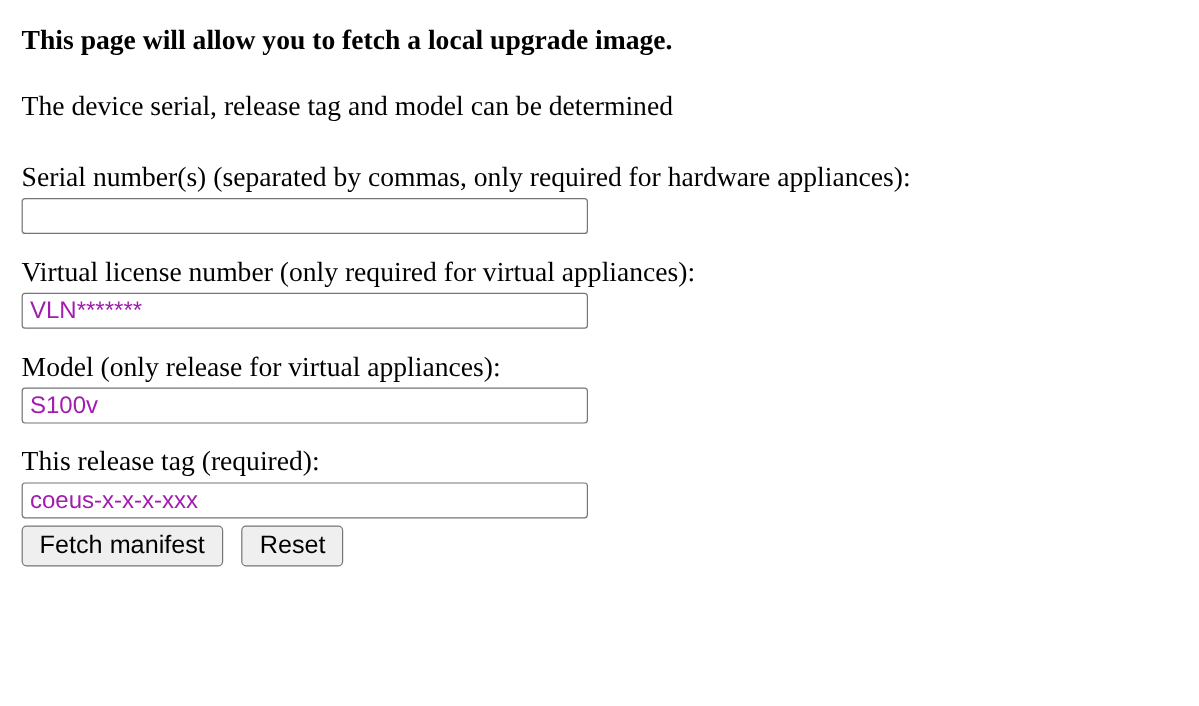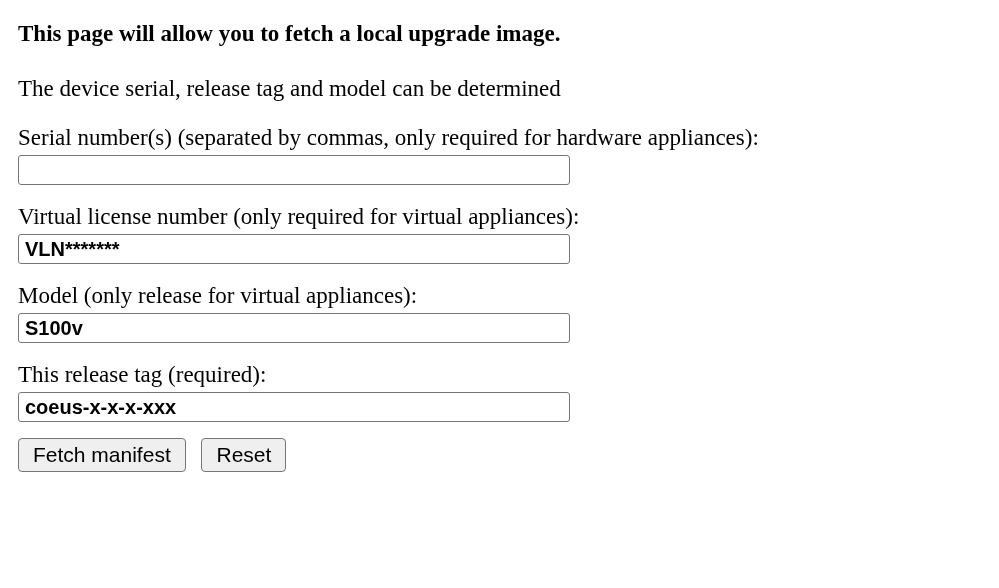--- a/index.html
+++ b/index.html
@@ -9,45 +9,45 @@
       font-size: 23px;
       color: #000;
       background: #fff;
     }
     .intro {
       margin-bottom: 24px;
       line-height: 1.35;
       font-weight: bold;
     }
     .help {
-      margin-bottom: 18px;
+      margin-bottom: 28px;
       line-height: 1.35;
     }
     .field-label {
       margin-top: 16px;
       margin-bottom: 2px;
       line-height: 1.35;
     }
     .text-input {
-      width: 552px;
+      width: 472px;
       height: 30px;
       font-family: Arial, Helvetica, sans-serif;
       font-size: 20px;
-      font-weight: 700;
+      font-weight: 400;
       padding: 0 6px;
       border: 1px solid #767676;
       border-radius: 3px;
       box-sizing: border-box;
       display: block;
       margin-bottom: 3px;
       background: #fff;
-      color: #000000;
+      color: #a21caf;
     }
     .button-row {
-      margin-top: 16px;
+      margin-top: 6px;
     }
     .btn {
       font-family: Arial, Helvetica, sans-serif;
       font-size: 21px;
       padding: 4px 14px;
       border: 1px solid #767676;
       background: #efefef;
       border-radius: 4px;
       cursor: pointer;
       margin-right: 10px;

